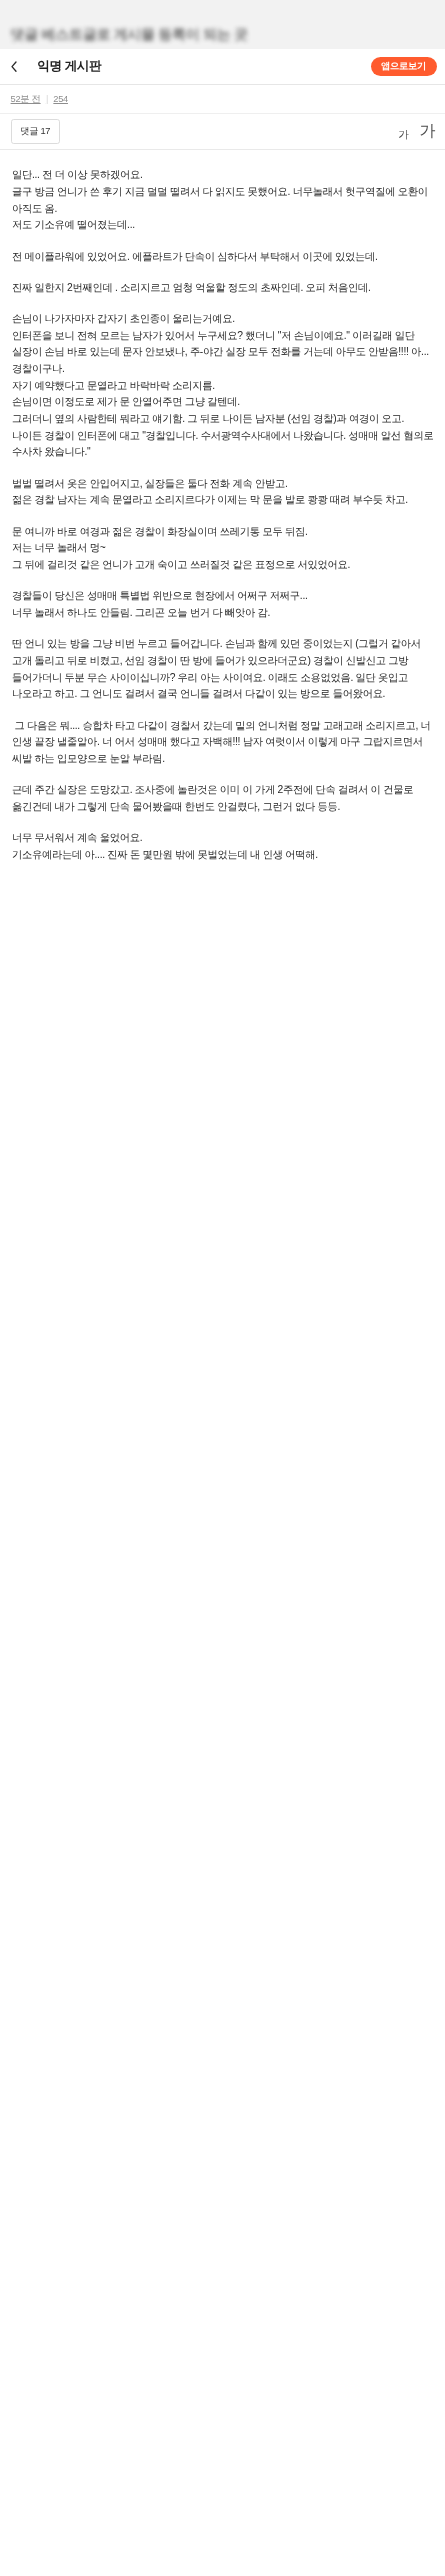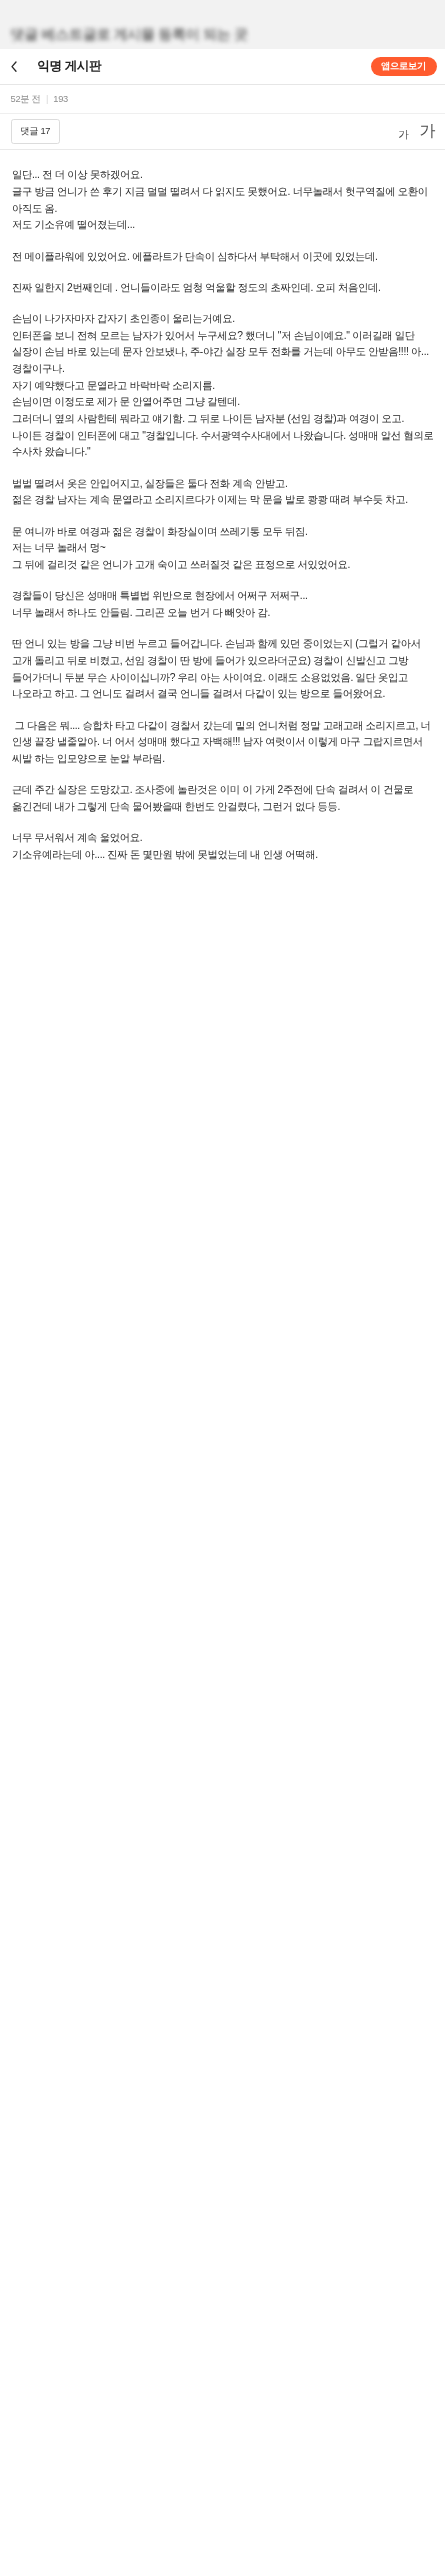--- a/index.html
+++ b/index.html
@@ -85,20 +85,21 @@
   .meta-row {
     height: 29px;
     display: flex;
     align-items: center;
     padding: 0 10.6px;
     color: #8d8d8d;
     font-size: 9.3px;
     letter-spacing: -0.3px;
     border-bottom: 0.7px solid #efefef;
     gap: 5.3px;
+    text-decoration: underline;
   }
   .meta-sep { color: #d6d6d6; }
 
   
   .tools-row {
     height: 36px;
     display: flex;
     align-items: center;
     justify-content: space-between;
     padding: 0 10.6px;
@@ -156,37 +157,37 @@
         </svg>
       </span>
       <span class="board-title">익명 게시판</span>
     </div>
     <button class="app-btn">앱으로보기</button>
   </div>
 
   <div class="meta-row">
     <span>52분 전</span>
     <span class="meta-sep">|</span>
-    <span>193</span>
+    <span>254</span>
   </div>
 
   <div class="tools-row">
     <div class="comment-chip">댓글 17</div>
     <div class="font-ctrl">
       <span class="font-small">가</span>
       <span class="font-large">가</span>
     </div>
   </div>
 
   <div class="article">
     <p>일단... 전 더 이상 못하겠어요.
 글구 방금 언니가 쓴 후기 지금 덜덜 떨려서 다 읽지도 못했어요. 너무놀래서 헛구역질에 오환이 아직도 옴.
 저도 기소유예 떨어졌는데...</p>
     <p>전 메이플라워에 있었어요. 에플라트가 단속이 심하다서 부탁해서 이곳에 있었는데.</p>
-    <p>진짜 일한지 2번째인데 . 언니들이라도 엄청 억울할 정도의 초짜인데. 오피 처음인데.</p>
+    <p>진짜 일한지 2번째인데 . 소리지르고 엄청 억울할 정도의 초짜인데. 오피 처음인데.</p>
     <p>손님이 나가자마자 갑자기 초인종이 울리는거예요.
 인터폰을 보니 전혀 모르는 남자가 있어서 누구세요? 했더니 "저 손님이예요." 이러길래 일단 실장이 손님 바로 있는데 문자 안보냈나, 주-야간 실장 모두 전화를 거는데 아무도 안받음!!!! 아... 경찰이구나.
 자기 예약했다고 문열라고 바락바락 소리지름.
 손님이면 이정도로 제가 문 안열어주면 그냥 갈텐데.
 그러더니 옆의 사람한테 뭐라고 얘기함. 그 뒤로 나이든 남자분 (선임 경찰)과 여경이 오고.
 나이든 경찰이 인터폰에 대고 "경찰입니다. 수서광역수사대에서 나왔습니다. 성매매 알선 혐의로 수사차 왔습니다."</p>
     <p>벌벌 떨려서 옷은 안입어지고, 실장들은 둘다 전화 계속 안받고.
 젊은 경찰 남자는 계속 문열라고 소리지르다가 이제는 막 문을 발로 쾅쾅 때려 부수듯 차고.</p>
     <p>문 여니까 바로 여경과 젊은 경찰이 화장실이며 쓰레기통 모두 뒤짐.
 저는 너무 놀래서 멍~

